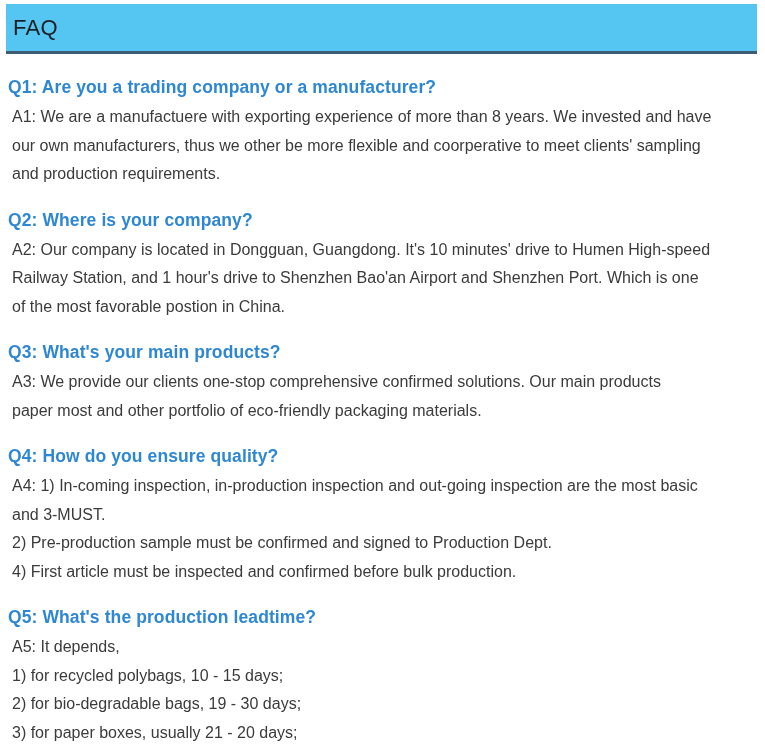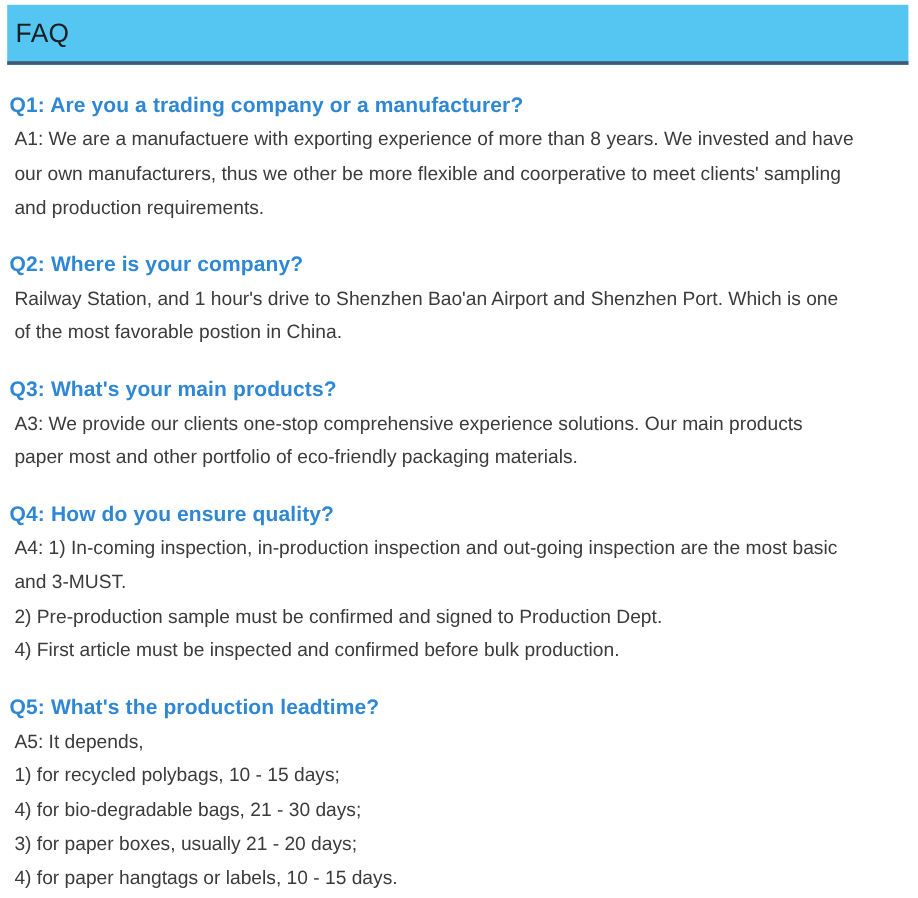--- a/index.html
+++ b/index.html
@@ -60,40 +60,41 @@
 
   <section class="faq-item">
     <h3>Q1: Are you a trading company or a manufacturer?</h3>
     <p class="answer-line">A1: We are a manufactuere with exporting experience of more than 8 years. We invested and have</p>
     <p class="answer-line">our own manufacturers, thus we other be more flexible and coorperative to meet clients' sampling</p>
     <p class="answer-line">and production requirements.</p>
   </section>
 
   <section class="faq-item">
     <h3>Q2: Where is your company?</h3>
+    <p class="answer-line">A2: Our company is located in Dongguan, Guangdong. It's 10 minutes' drive to Humen High-speed</p>
     <p class="answer-line">Railway Station, and 1 hour's drive to Shenzhen Bao'an Airport and Shenzhen Port. Which is one</p>
     <p class="answer-line">of the most favorable postion in China.</p>
   </section>
 
   <section class="faq-item">
     <h3>Q3: What's your main products?</h3>
-    <p class="answer-line">A3: We provide our clients one-stop comprehensive experience solutions. Our main products</p>
+    <p class="answer-line">A3: We provide our clients one-stop comprehensive confirmed solutions. Our main products</p>
     <p class="answer-line">paper most and other portfolio of eco-friendly packaging materials.</p>
   </section>
 
   <section class="faq-item">
     <h3>Q4: How do you ensure quality?</h3>
     <p class="answer-line">A4: 1) In-coming inspection, in-production inspection and out-going inspection are the most basic</p>
     <p class="answer-line">and 3-MUST.</p>
     <p class="answer-line">2) Pre-production sample must be confirmed and signed to Production Dept.</p>
     <p class="answer-line">4) First article must be inspected and confirmed before bulk production.</p>
   </section>
 
   <section class="faq-item">
     <h3>Q5: What's the production leadtime?</h3>
     <p class="answer-line">A5: It depends,</p>
     <p class="answer-line">1) for recycled polybags, 10 - 15 days;</p>
-    <p class="answer-line">4) for bio-degradable bags, 21 - 30 days;</p>
+    <p class="answer-line">2) for bio-degradable bags, 19 - 30 days;</p>
     <p class="answer-line">3) for paper boxes, usually 21 - 20 days;</p>
     <p class="answer-line">4) for paper hangtags or labels, 10 - 15 days.</p>
   </section>
 
 </main>
 
 </body></html>

